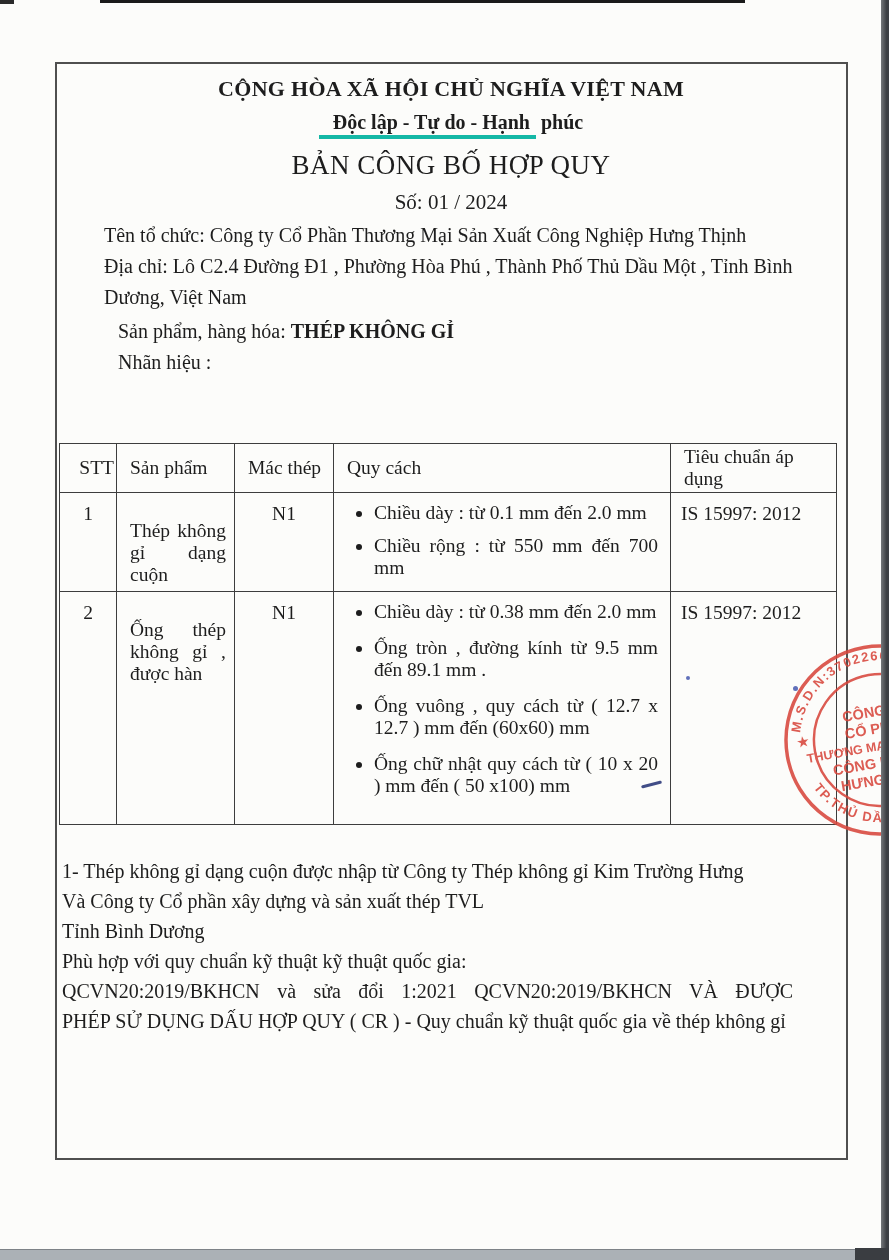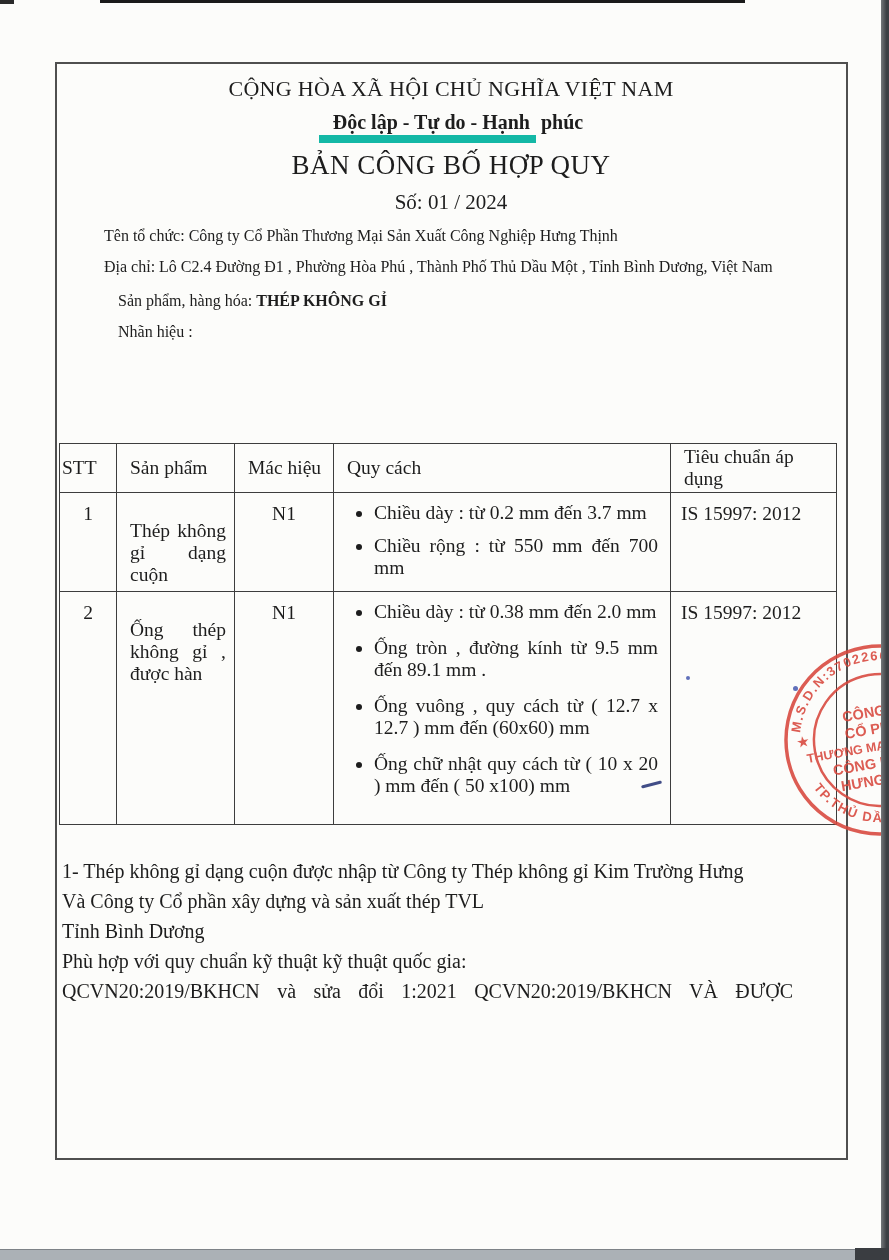--- a/index.html
+++ b/index.html
@@ -6,40 +6,40 @@
   .page {
     position:relative; width:889px; height:1260px; margin:0 auto;
     background:#fcfcfa; overflow:hidden;
     font-family:"Liberation Serif", serif; color:#1d1d1d;
   }
   .topline { position:absolute; left:100px; top:0; width:645px; height:3px; background:#1a1a1a; }
   .topline2 { position:absolute; left:0; top:0; width:14px; height:4px; background:#2a2a2a; }
   .frame { position:absolute; left:55px; top:62px; width:789px; height:1094px; border:2px solid #4f4f4f; }
 
   .centered { position:absolute; left:55px; width:792px; text-align:center; }
-  .h-national { top:76px; font-size:22px; font-weight:normal; letter-spacing:0.3px; }
+  .h-national { top:76px; font-size:22px; font-weight:bold; letter-spacing:0.3px; }
   .h-motto { top:111px; font-size:20px; font-weight:bold; }
-  .h-motto .u { border-bottom:8px solid #14b8a6; padding:0 6px 2px 14px; }
+  .h-motto .u { border-bottom:4px solid #14b8a6; padding:0 6px 2px 14px; }
   .h-motto .tail { margin-left:5px; }
   .h-title { top:150px; font-size:27px; font-weight:normal; letter-spacing:0.5px; }
   .h-number { top:190px; font-size:21px; }
 
-  .info { position:absolute; left:104px; top:220px; width:718px; font-size:16px; line-height:31px; }
+  .info { position:absolute; left:104px; top:220px; width:718px; font-size:20px; line-height:31px; }
   .info p { margin:0; }
   .info .gap { margin-top:3px; }
   .info .indent { margin-left:14px; }
   .bold { font-weight:bold; }
 
   table.doc-table {
     position:absolute; left:59px; top:443px; width:777px;
     border-collapse:collapse; table-layout:fixed; font-size:19.5px;
   }
   .doc-table th, .doc-table td { border:1.5px solid #3d3d3d; vertical-align:top; font-weight:normal; }
   .doc-table thead th { height:38px; vertical-align:middle; text-align:left; padding:2px 4px 2px 13px; }
-  .doc-table thead th.c { text-align:left; padding:2px; }
+  .doc-table thead th.c { text-align:right; padding:2px; }
   .cell-stt { text-align:center; padding-top:10px; }
   .cell-sp { padding:27px 8px 0 13px; text-align:justify; }
   .cell-mt { text-align:center; padding-top:10px; }
   .cell-tc { padding:10px 4px 0 10px; }
   .cell-qc { padding:0; }
   ul.specs { margin:9px 0 0; padding:0 12px 0 40px; text-align:justify; }
   ul.specs li { margin-bottom:11px; }
   tr.r2 ul.specs li { margin-bottom:14px; }
 
   .notes { position:absolute; left:62px; top:856px; width:772px; font-size:20px; line-height:30px; }
@@ -101,33 +101,33 @@
       <col style="width:57px">
         <col style="width:118px">
         <col style="width:99px">
       <col style="width:337px">
         <col style="width:166px">
     </colgroup>
     <thead>
       <tr>
         <th class="c">STT</th>
         <th>Sản phẩm</th>
-        <th>Mác hiệu</th>
+        <th>Mác thép</th>
         <th>Quy cách</th>
         <th>Tiêu chuẩn áp dụng</th>
       </tr>
     </thead>
     <tbody>
       <tr style="height:99px">
         <td class="cell-stt">1</td>
         <td class="cell-sp">Thép không gỉ dạng cuộn</td>
         <td class="cell-mt">N1</td>
         <td class="cell-qc">
           <ul class="specs">
-            <li>Chiều dày : từ 0.2 mm đến 3.7 mm</li>
+            <li>Chiều dày : từ 0.1 mm đến 2.0 mm</li>
             <li>Chiều rộng : từ 550 mm đến 700 mm</li>
           </ul>
         </td>
         <td class="cell-tc">IS 15997: 2012</td>
       </tr>
       <tr class="r2" style="height:233px">
         <td class="cell-stt">2</td>
         <td class="cell-sp">Ống thép không gỉ , được hàn</td>
         <td class="cell-mt">N1</td>
         <td class="cell-qc">
@@ -163,20 +163,21 @@
     <text class="ctr" x="120" y="147">CÔNG NGHIỆP</text>
     <text class="ctr" x="120" y="164">HƯNG THỊNH</text>
   </svg>
 
   <div class="notes">
     <div class="n-ml">1- Thép không gỉ dạng cuộn được nhập từ Công ty Thép không gỉ Kim Trường Hưng</div>
     <div class="n-ml">Và Công ty Cổ phần xây dựng và sản xuất thép TVL</div>
     <div class="n-ml">Tỉnh Bình Dương</div>
     <div class="n-ml">Phù hợp với quy chuẩn kỹ thuật kỹ thuật quốc gia:</div>
     <div class="qline1">QCVN20:2019/BKHCN và sửa đổi 1:2021 QCVN20:2019/BKHCN VÀ ĐƯỢC</div>
+    <div>PHÉP SỬ DỤNG DẤU HỢP QUY ( CR ) -  Quy chuẩn kỹ thuật quốc gia về thép không gỉ</div>
   </div>
 
   <div class="ink ink1"></div>
   <div class="ink ink2"></div>
   <div class="ink ink3"></div>
 
   <div class="strip-right"></div>
   <div class="strip-bottom"></div>
   <div class="strip-bottom-dark"></div>
 

